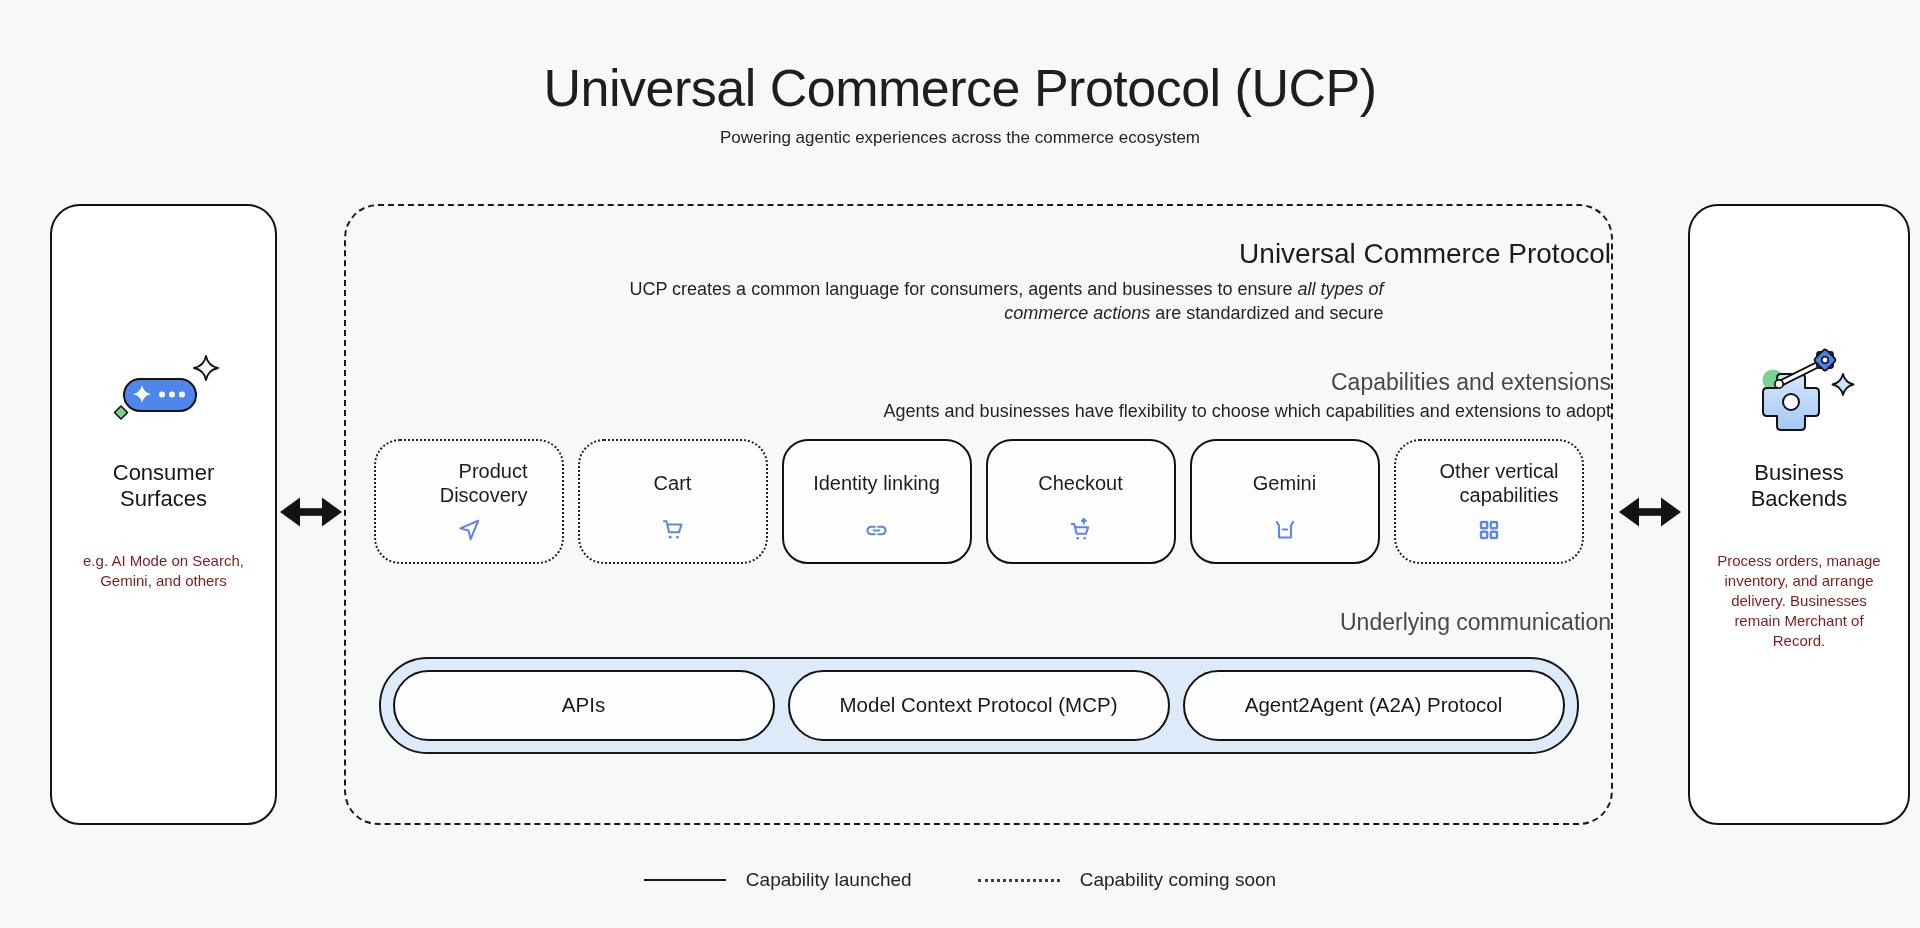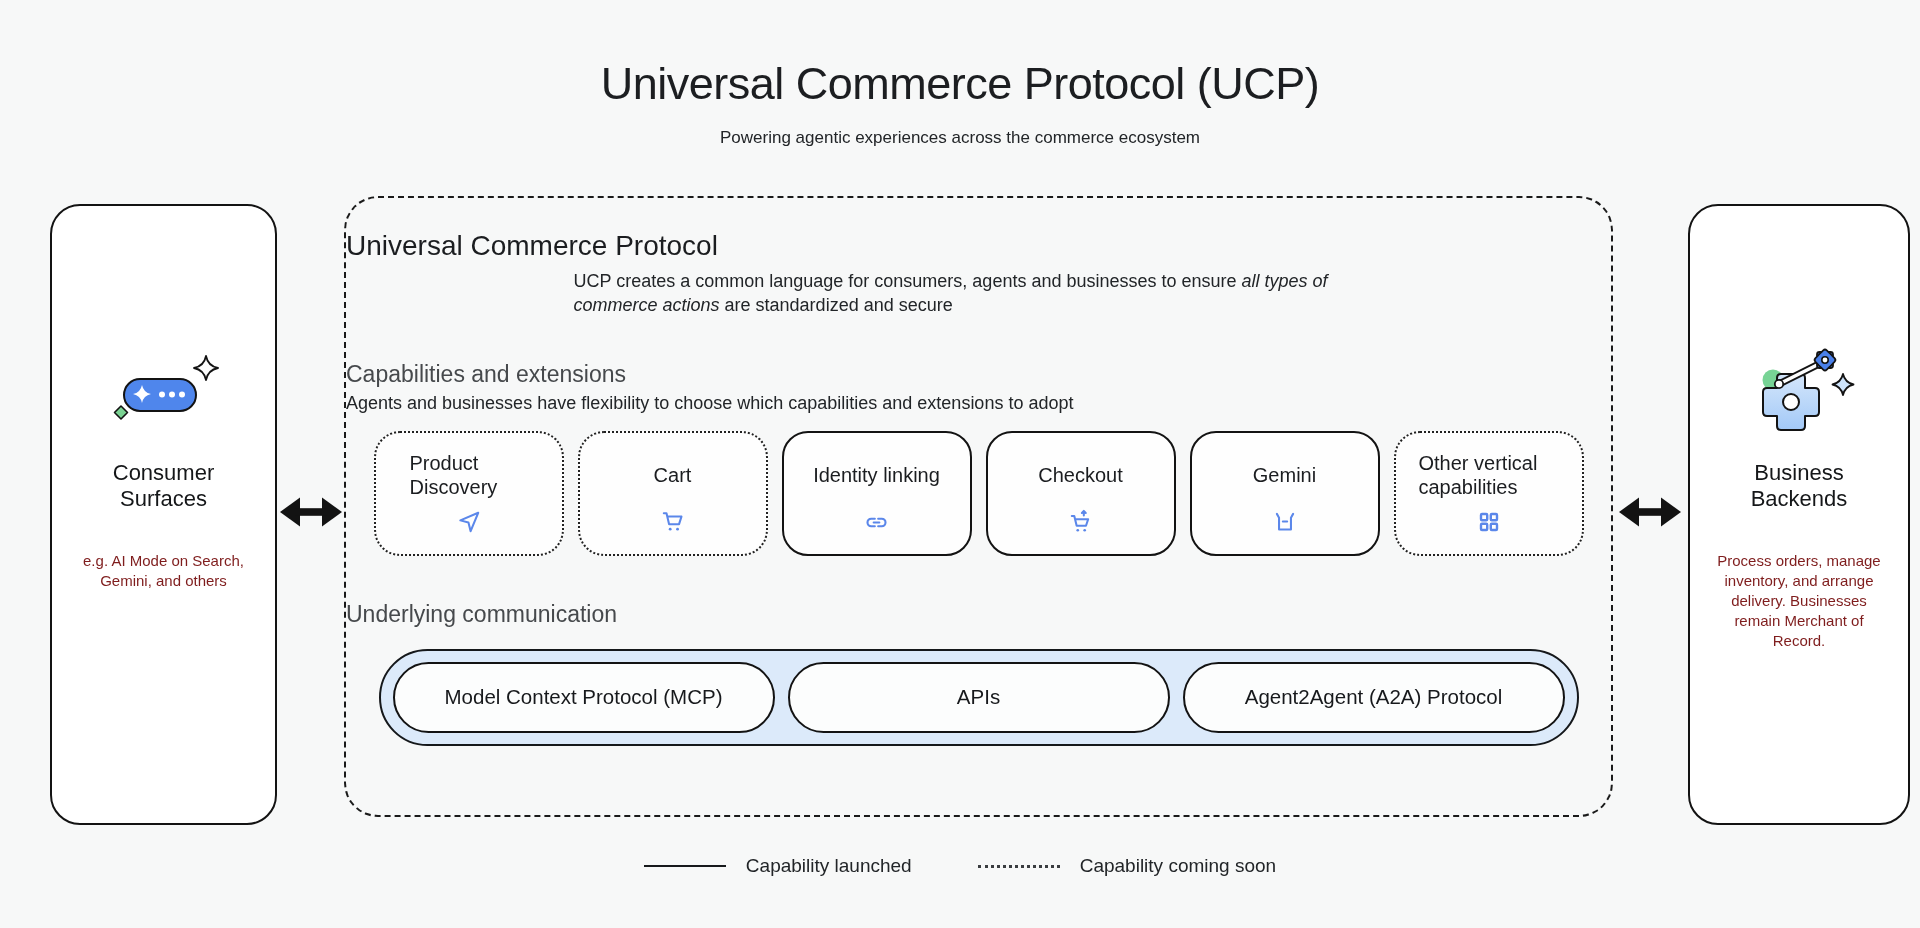--- a/index.html
+++ b/index.html
@@ -2,37 +2,37 @@
 <html><head>
 <meta charset="utf-8">
 <style>
   * { margin:0; padding:0; box-sizing:border-box; }
   html,body { background:#f7f8f8; }
   body { font-family:"Liberation Sans", sans-serif; color:#1f1f1f; }
   .stage { position:relative; width:1920px; height:928px; background:#f7f8f8; overflow:hidden; }
 
   
   .page-title { position:absolute; top:58px; left:0; width:100%; text-align:center;
-    font-size:45px; font-weight:500; letter-spacing:-0.5px; color:#1c1e21; }
+    font-size:52px; font-weight:500; letter-spacing:-0.5px; color:#1c1e21; }
   .page-subtitle { position:absolute; top:128px; left:0; width:100%; text-align:center;
     font-size:17px; font-weight:400; color:#222528; }
 
   
   .side-card { position:absolute; top:204px; height:621px; background:#ffffff;
     border:2.5px solid #131313; border-radius:30px; display:flex; flex-direction:column;
     align-items:center; text-align:center; padding-top:136px; }
   .side-card.left  { left:50px;  width:227px; }
   .side-card.right { left:1688px; width:222px; }
   .side-card .card-icon { height:96px; display:flex; align-items:center; justify-content:center; }
   .side-card h3 { font-size:22px; font-weight:500; line-height:1.18; margin-top:22px; max-width:170px; color:#151719; }
   .side-card p  { font-size:15px; line-height:1.34; color:#7f1d1d; margin-top:39px; max-width:172px; }
 
   
-  .ucp-container { position:absolute; left:344px; top:196px; width:1269px; height:621px;
-    border:2px dashed #1a1a1a; border-radius:34px; text-align:left; }
+  .ucp-container { position:absolute; left:344px; top:204px; width:1269px; height:621px;
+    border:2px dashed #1a1a1a; border-radius:34px; text-align:right; }
   .ucp-title { margin-top:32px; font-size:28px; font-weight:500; color:#1b1d20; }
   .ucp-desc  { margin:7px auto 0; font-size:18px; line-height:1.36; max-width:810px; color:#222528; }
   .section-title { font-size:23px; font-weight:400; color:#46494c;margin-top:27px; }
   .section-sub   { font-size:18px; color:#222528; margin-top:5px; }
   .cap-section  { margin-top:43px; }
   .comm-section { margin-top:45px; }
 
   .cap-row { margin-top:17px; display:flex; justify-content:center; gap:14px; }
   .cap-box { width:190px; height:125px; border-radius:26px; background:#fefefe;
     display:flex; flex-direction:column; align-items:center; justify-content:center; padding-bottom:4px; }
@@ -50,21 +50,21 @@
     display:flex; align-items:center; justify-content:center; font-size:20.5px; font-weight:500; color:#17191c; }
 
   
   .flow-arrow { position:absolute; top:491px; width:66px; height:42px; }
   .flow-arrow.left  { left:278px; }
   .flow-arrow.right { left:1617px; }
 
   
   .legend { position:absolute; top:855px; left:0; width:100%;
     display:flex; justify-content:center; align-items:center; gap:22px; font-size:19px; color:#222528; }
-  .legend-group { display:flex; align-items:center; gap:20px; }
+  .legend-group { display:flex; align-items:center; gap:20px;margin-top:14px; }
   .legend-group + .legend-group { margin-left:44px; }
   .legend-line { width:82px; height:0; }
   .legend-line.solid  { border-top:2.5px solid #17191c; }
   .legend-line.dotted { border-top:3px dotted #3a3d40; }
 </style>
 </head>
 <body>
 
 <div class="stage">
 
@@ -168,22 +168,22 @@
           </div>
         </div>
 
       </div>
     </div>
 
     <div class="comm-section">
       <div class="section-title">Underlying communication</div>
 
       <div class="comm-band">
+        <div class="proto-pill">APIs</div>
         <div class="proto-pill">Model Context Protocol (MCP)</div>
-        <div class="proto-pill">APIs</div>
         <div class="proto-pill">Agent2Agent (A2A) Protocol</div>
       </div>
     </div>
   </div>
 
   <svg class="flow-arrow right" viewBox="0 0 66 42">
     <polygon points="2,21 22,6.5 22,35.5" fill="#131313"></polygon>
     <polygon points="64,21 44,6.5 44,35.5" fill="#131313"></polygon>
     <rect x="17" y="17.2" width="32" height="7.6" fill="#131313"></rect>
   </svg>

